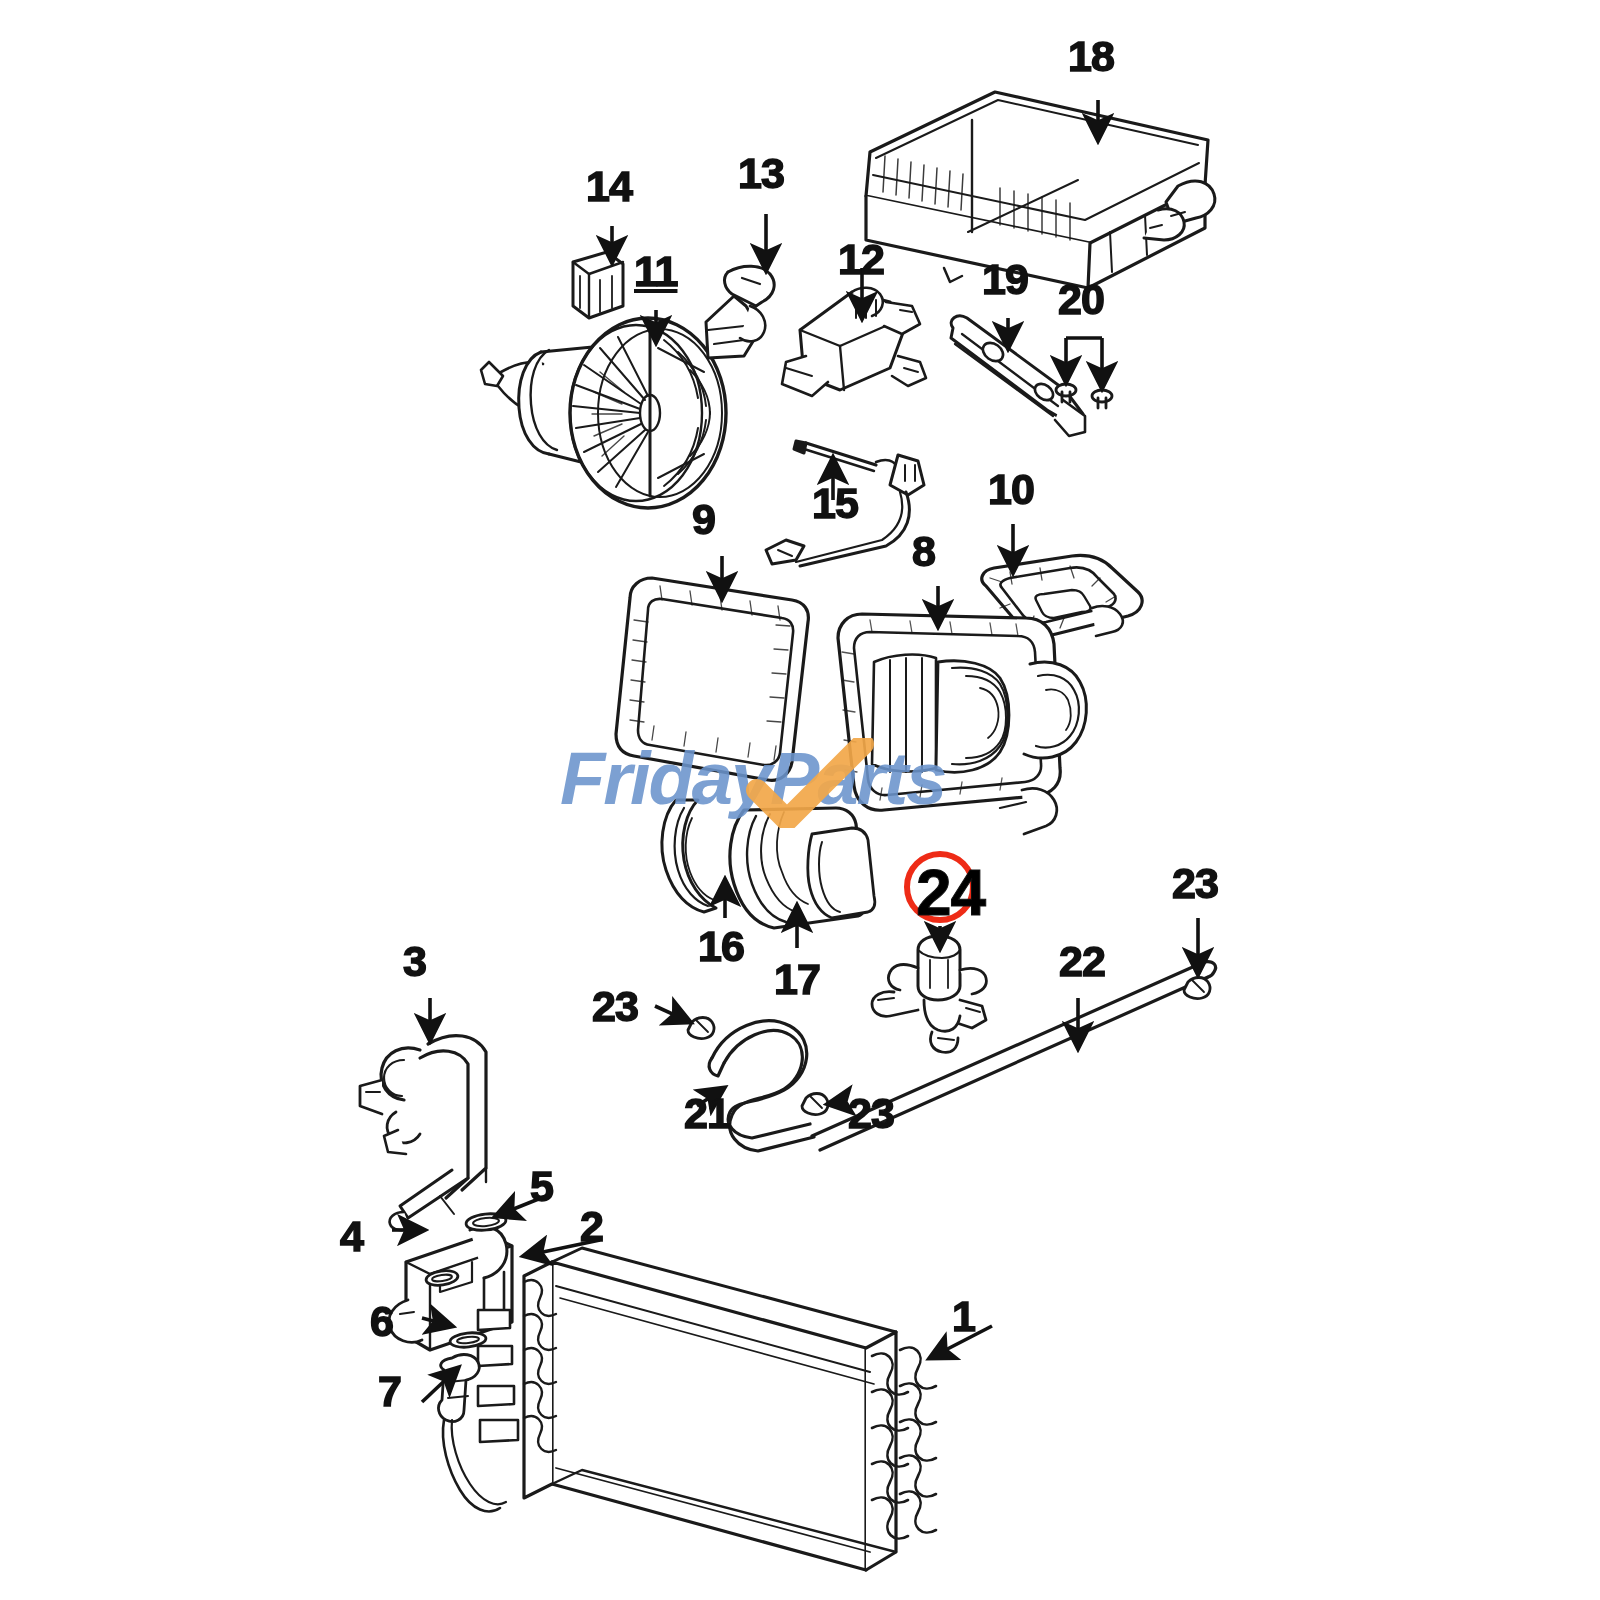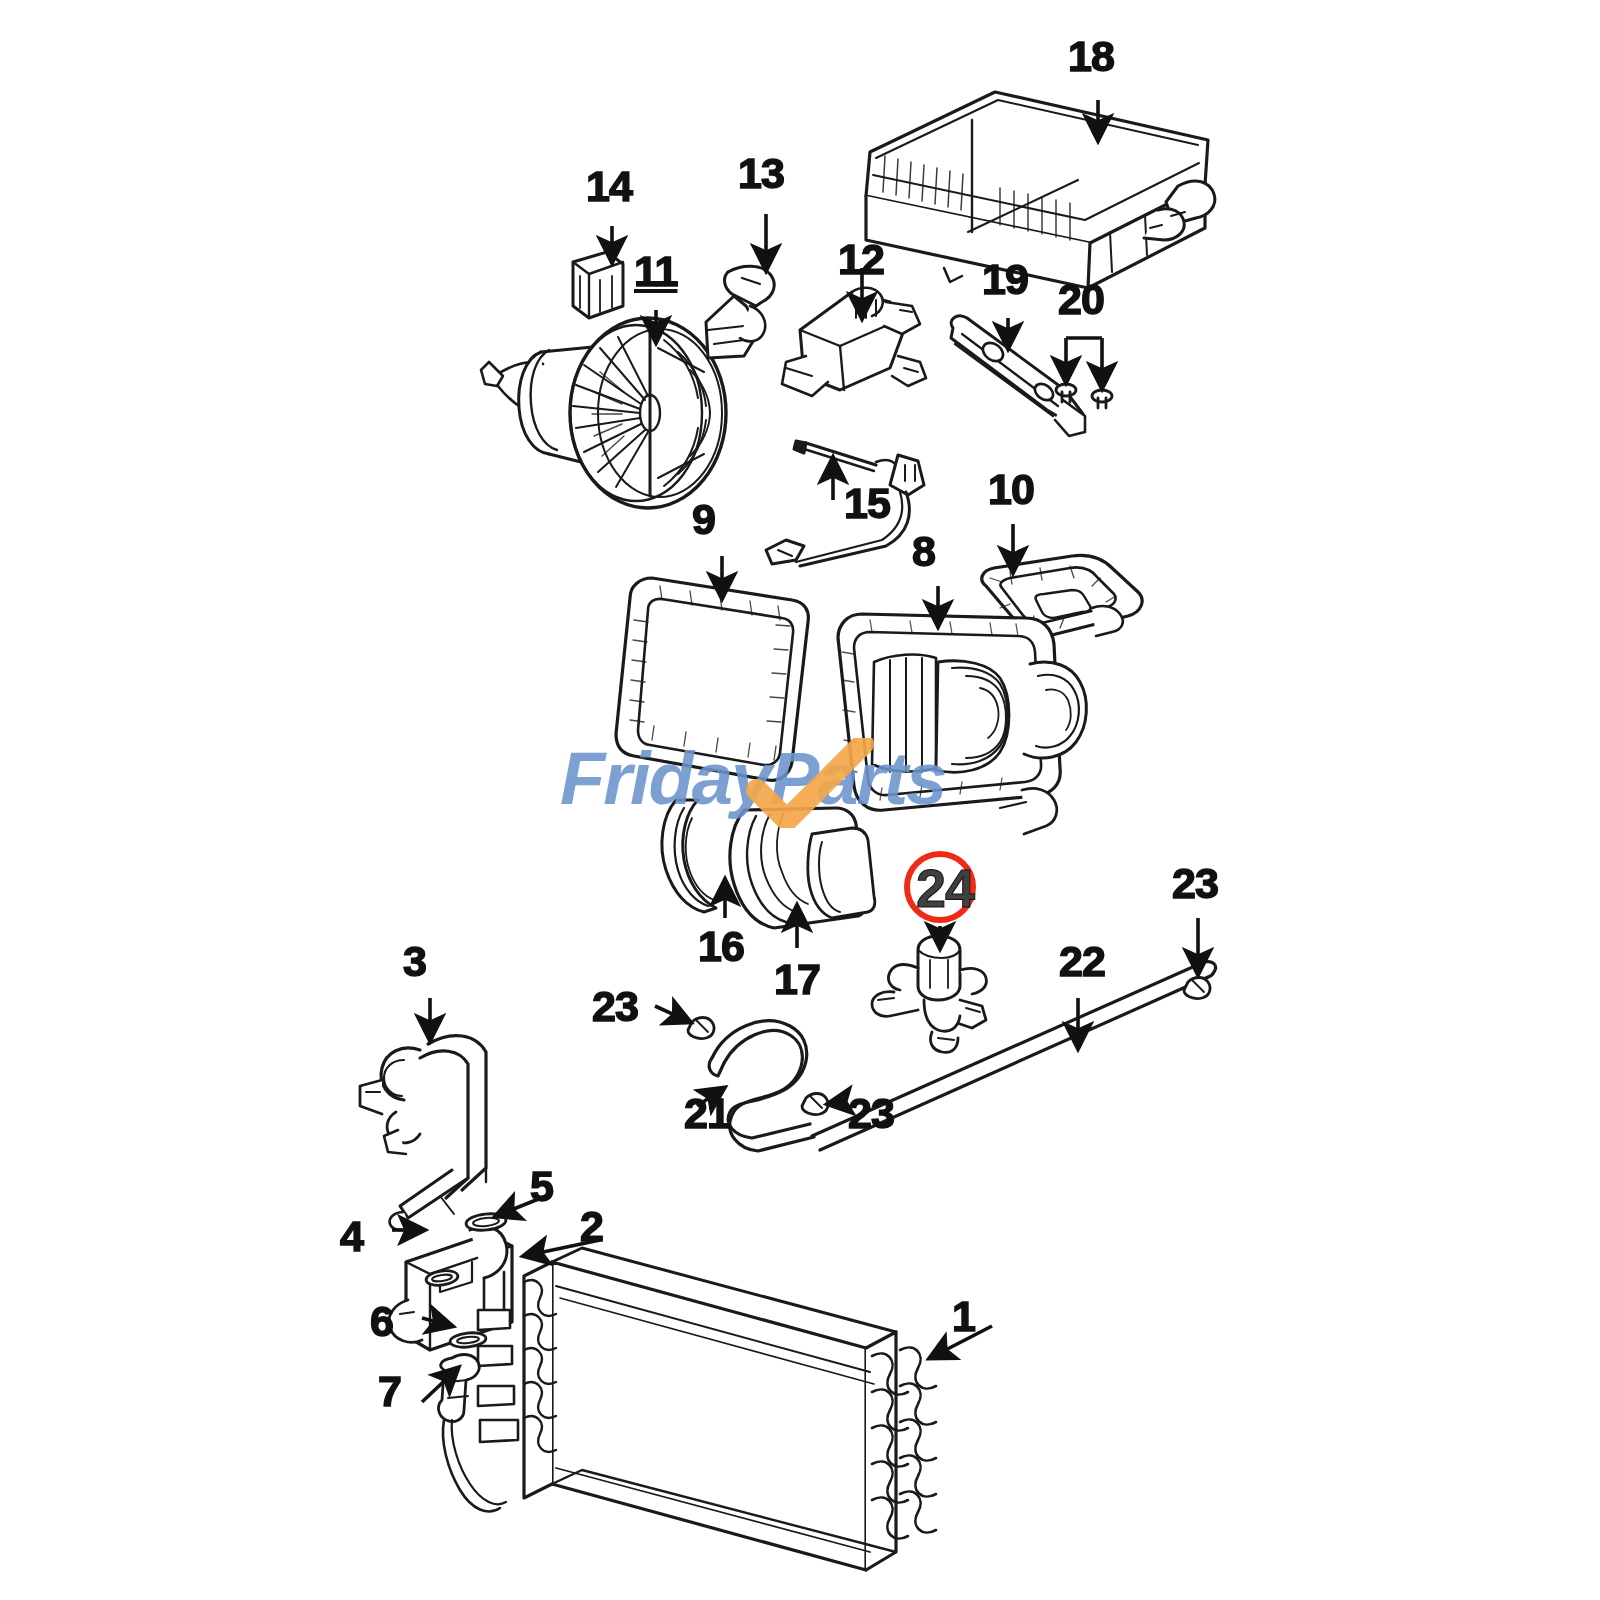--- a/index.html
+++ b/index.html
@@ -12,22 +12,22 @@
     font-weight:bold;
     font-size:43px;
     color:#111111;
     line-height:1;
     letter-spacing:-1px;
     -webkit-text-stroke:1.5px #111111;
     white-space:nowrap;
     user-select:none;
   }
   .callout.hl{
-    color:#404040;
-    font-size:54px;
+    color:#000000;
+    font-size:64px;
     -webkit-text-stroke:1px #111111;
   }
   .hlring{
     position:absolute;
     border-radius:50%;
     border:6px solid #ee2b16;
     box-sizing:border-box;
   }
   #watermark{
     position:absolute;
@@ -496,21 +496,21 @@
       <div class="callout" style="left: 530px; top: 1165px;">5</div>
       <div class="callout" style="left: 370px; top: 1300px;">6</div>
       <div class="callout" style="left: 378px; top: 1370px;">7</div>
       <div class="callout" style="left: 912px; top: 530px;">8</div>
       <div class="callout" style="left: 692px; top: 498px;">9</div>
       <div class="callout" style="left: 988px; top: 468px;">10</div>
       <div class="callout" style="left: 634px; top: 250px; text-decoration: underline;">11</div>
       <div class="callout" style="left: 838px; top: 206px; margin-top: 32px;">12</div>
       <div class="callout" style="left: 738px; top: 152px; text-align: right;">13</div>
       <div class="callout" style="left: 586px; top: 165px;">14</div>
-      <div class="callout" style="left: 812px; top: 482px; margin-left: 32px;">15</div>
+      <div class="callout" style="left: 812px; top: 482px;">15</div>
       <div class="callout" style="left: 698px; top: 925px;">16</div>
       <div class="callout" style="left: 774px; top: 958px;">17</div>
       <div class="callout" style="left: 1068px; top: 35px;">18</div>
       <div class="callout" style="left: 982px; top: 258px;">19</div>
       <div class="callout" style="left: 1058px; top: 278px;">20</div>
       <div class="callout" style="left: 640px; top: 1092px; margin-left: 44px;">21</div>
       <div class="callout" style="left: 1036px; top: 940px; margin-left: 23px;">22</div>
       <div class="callout" style="left: 592px; top: 985px;">23</div>
       <div class="callout" style="left: 848px; top: 1092px;">23</div>
       <div class="callout" style="left: 1172px; top: 862px;">23</div>

